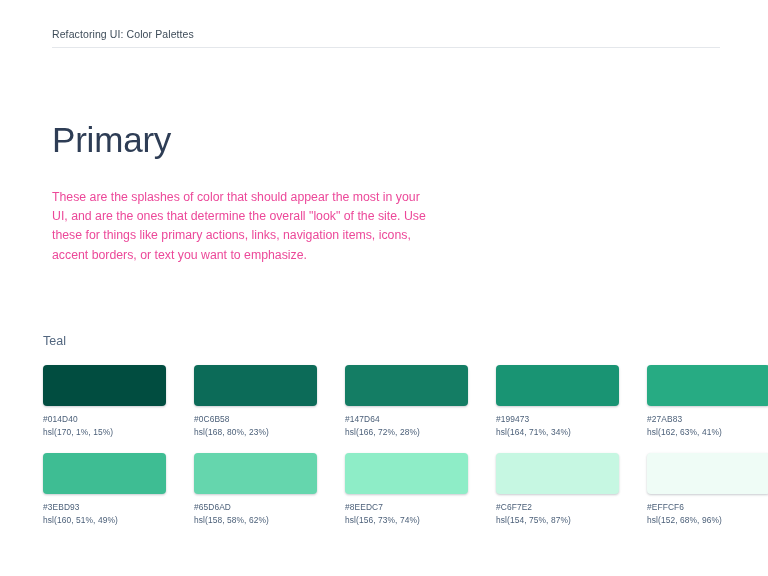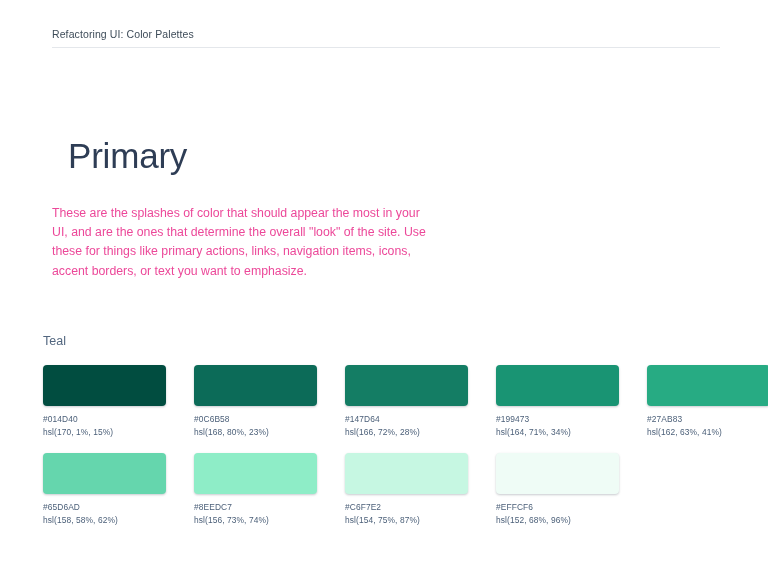--- a/index.html
+++ b/index.html
@@ -50,21 +50,21 @@
     position: absolute;
     left: 52px;
     top: 118px;
     width: 400px;
   }
   .hero-title {
     font-size: 35px;
     line-height: 44px;
     font-weight: 400;
     color: #2E3D55;
-    margin: 16px;
+    margin: 0;
     letter-spacing: -0.2px;
   }
   .hero-body {
     margin: 26px 0 0 0;
     font-size: 12.3px;
     line-height: 19.2px;
     color: #ec4899;
     width: 378px;
   }
 
@@ -156,20 +156,25 @@
       </div>
       <div class="swatch">
         <div class="swatch-chip" style="background: rgb(39, 171, 131);"></div>
         <div class="swatch-hex">#27AB83</div>
         <div class="swatch-hsl">hsl(162, 63%, 41%)</div>
       </div>
     </div>
 
     <div class="swatch-row">
       <div class="swatch">
+        <div class="swatch-chip" style="background: rgb(62, 189, 147);"></div>
+        <div class="swatch-hex">#3EBD93</div>
+        <div class="swatch-hsl">hsl(160, 51%, 49%)</div>
+      </div>
+      <div class="swatch">
         <div class="swatch-chip" style="background: rgb(101, 214, 173);"></div>
         <div class="swatch-hex">#65D6AD</div>
         <div class="swatch-hsl">hsl(158, 58%, 62%)</div>
       </div>
       <div class="swatch">
         <div class="swatch-chip" style="background: rgb(142, 237, 199);"></div>
         <div class="swatch-hex">#8EEDC7</div>
         <div class="swatch-hsl">hsl(156, 73%, 74%)</div>
       </div>
       <div class="swatch">

